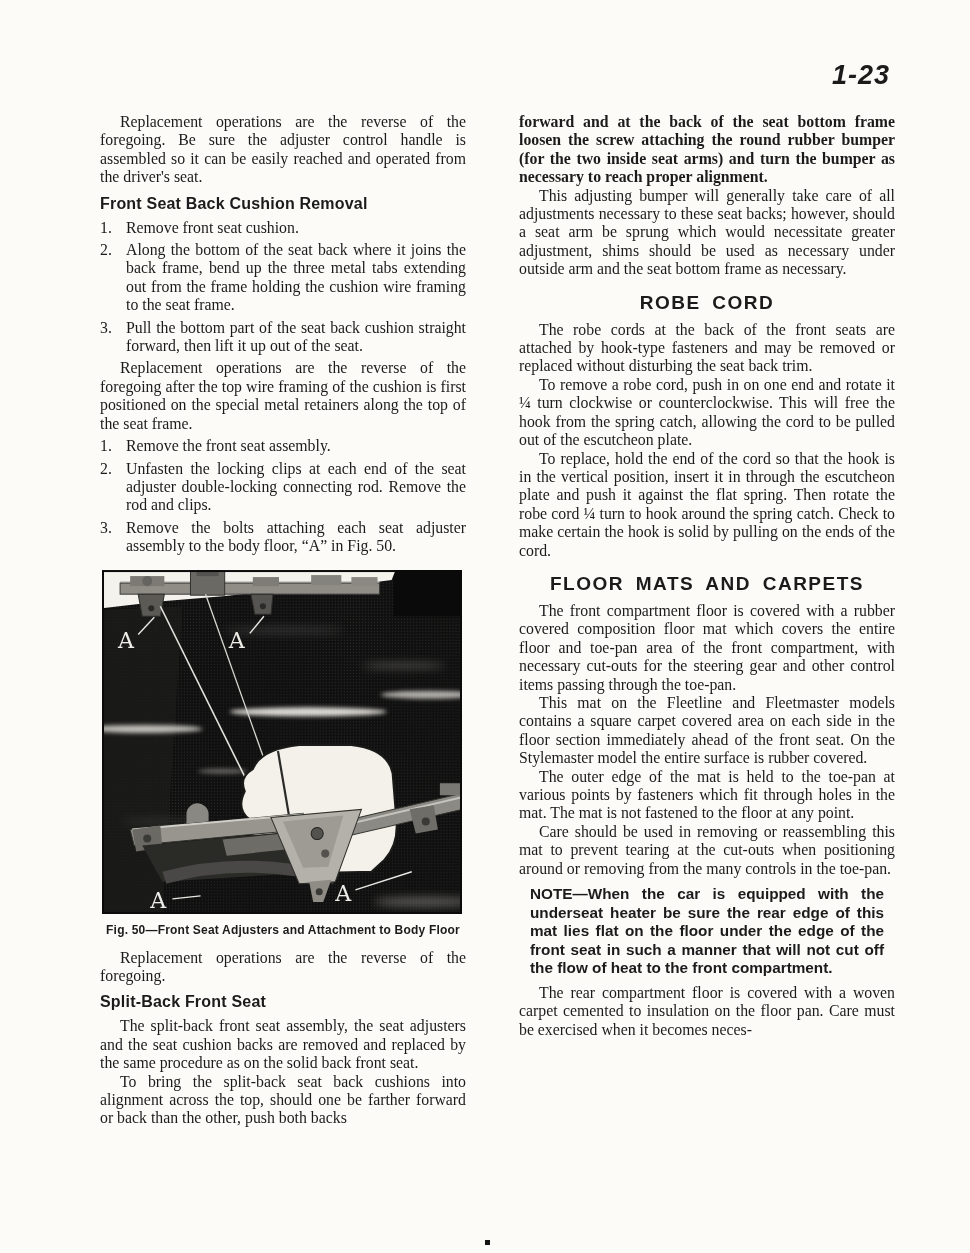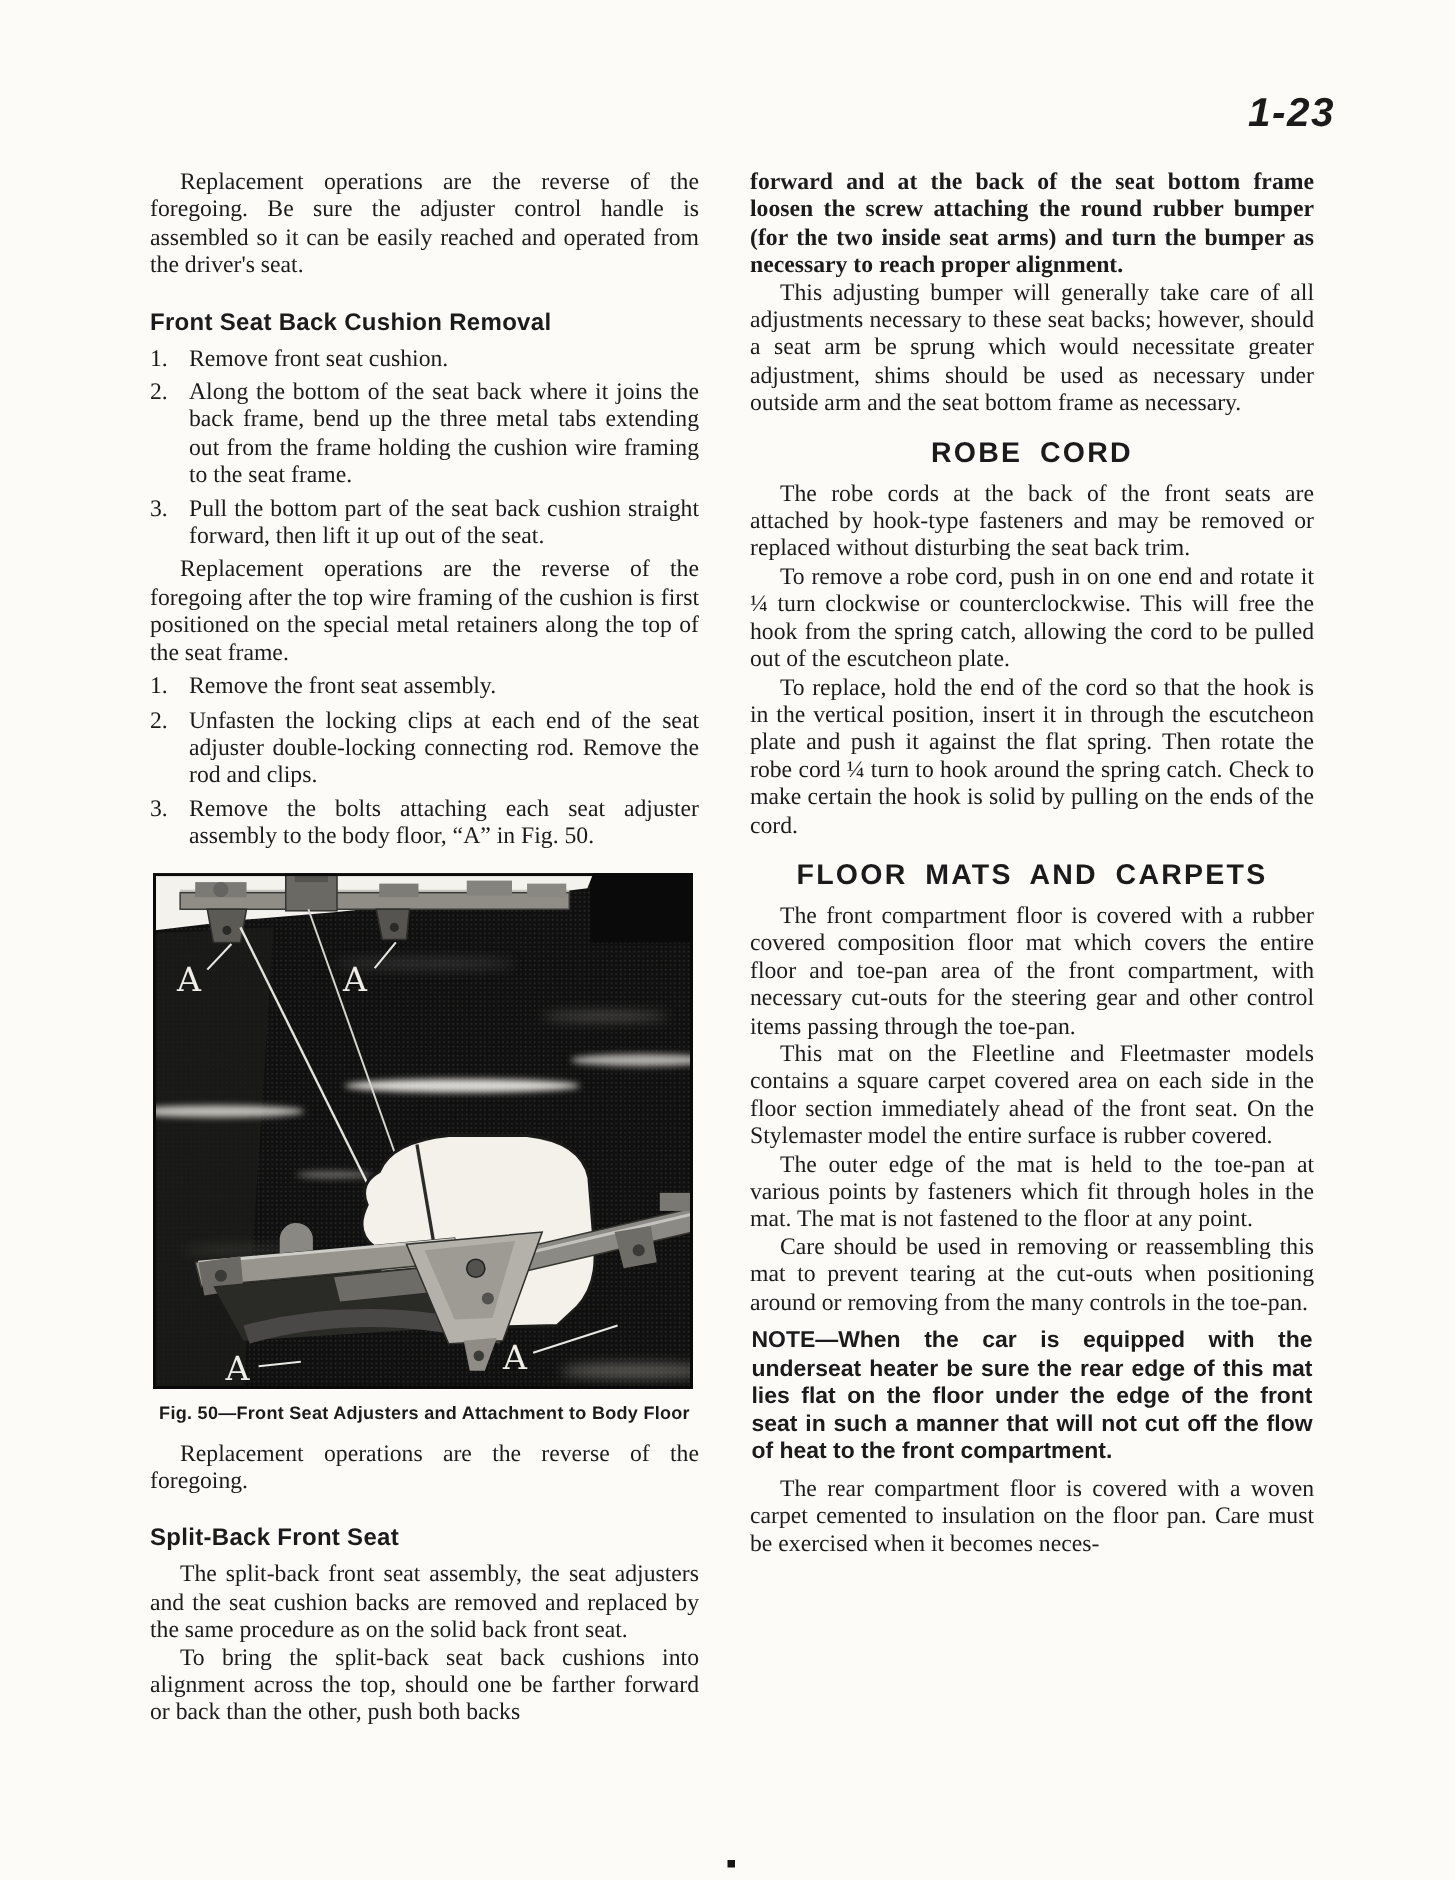--- a/index.html
+++ b/index.html
@@ -9,32 +9,32 @@
     font-family:"Liberation Serif", serif;
     overflow:hidden;
   }
   .page-number{
     position:absolute;top:60px;right:80px;
     font-family:"Liberation Sans", sans-serif;
     font-weight:700;font-style:italic;font-size:27px;letter-spacing:1px;
   }
   .columns{
     position:absolute;top:113px;left:100px;
-    display:flex;gap:34px;
+    display:flex;gap:53px;
   }
   .col-left{width:366px;}
   .col-right{width:376px;}
   p.body{
     font-size:15.8px;line-height:18.4px;text-align:justify;
     margin:0;text-indent:20px;
   }
   p.noindent{text-indent:0;font-weight:bold;}
   h3.sub{
     font-family:"Liberation Sans", sans-serif;
-    font-size:16px;font-weight:700;margin:20px 0 6px;letter-spacing:.2px;
+    font-size:16px;font-weight:700;margin:8px 0 6px;letter-spacing:.2px;
   }
   h2.major{
     font-family:"Liberation Sans", sans-serif;
     font-size:19px;font-weight:700;text-align:center;
     letter-spacing:1.5px;word-spacing:5px;margin:13px 0 7px;
   }
   .olist{margin:4px 0 4px;}
   .olist-row{display:flex;font-size:15.8px;line-height:18.4px;}
   .olist-row + .olist-row{margin-top:4px;}
   .olist-num{flex:0 0 26px;}
@@ -42,21 +42,21 @@
   .figure-block{margin:14px 0 0;}
   .figure-block svg{display:block;margin-left:2px;}
   .fig-caption{
     font-family:"Liberation Sans", sans-serif;
     font-weight:700;font-size:12px;text-align:center;
     margin:9px 0 12px;letter-spacing:.2px;
   }
   .note{
     font-family:"Liberation Sans", sans-serif;
     font-weight:700;font-size:15.3px;line-height:18.6px;
-    text-align:justify;margin:7px 1px 6px;
+    text-align:justify;margin:7px 11px 6px;
   }
   .bottom-dot{
     position:absolute;left:485px;top:1240px;width:5px;height:5px;background:#141414;
   }
 </style>
 </head>
 <body>
 
 <div class="page-number">1-23</div>
 

